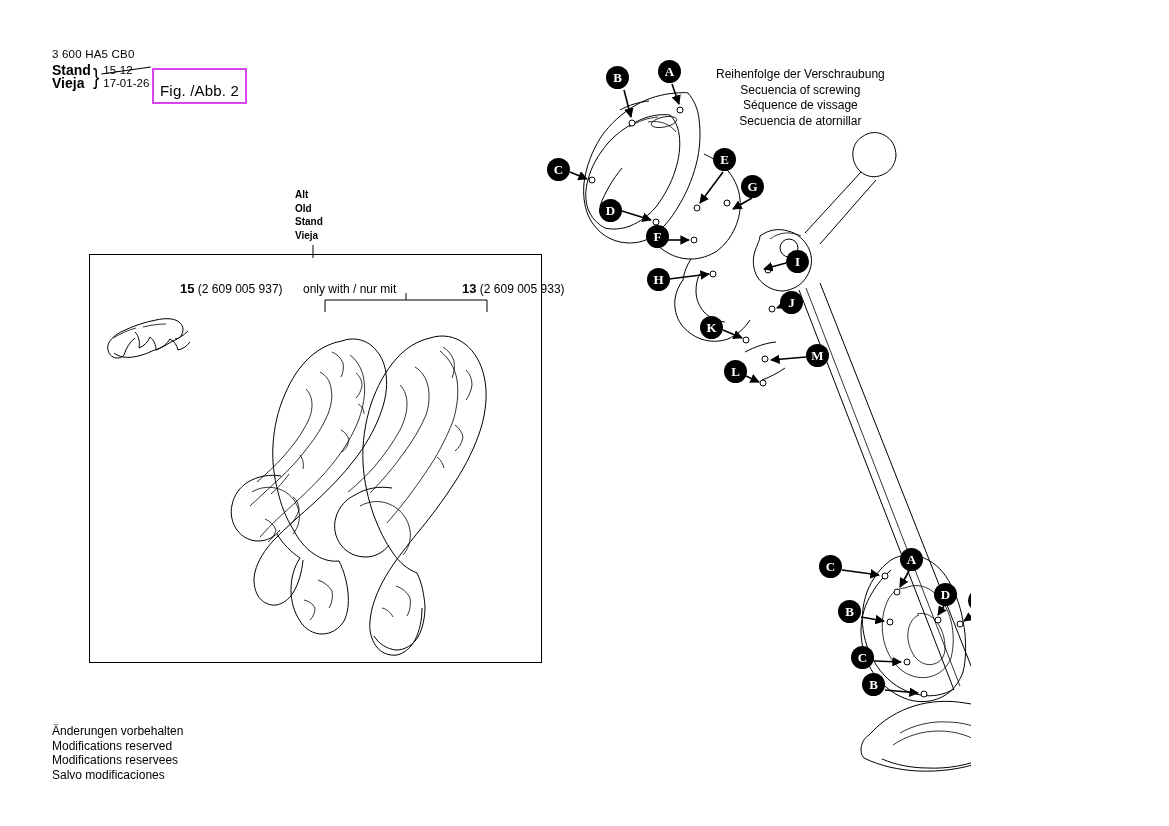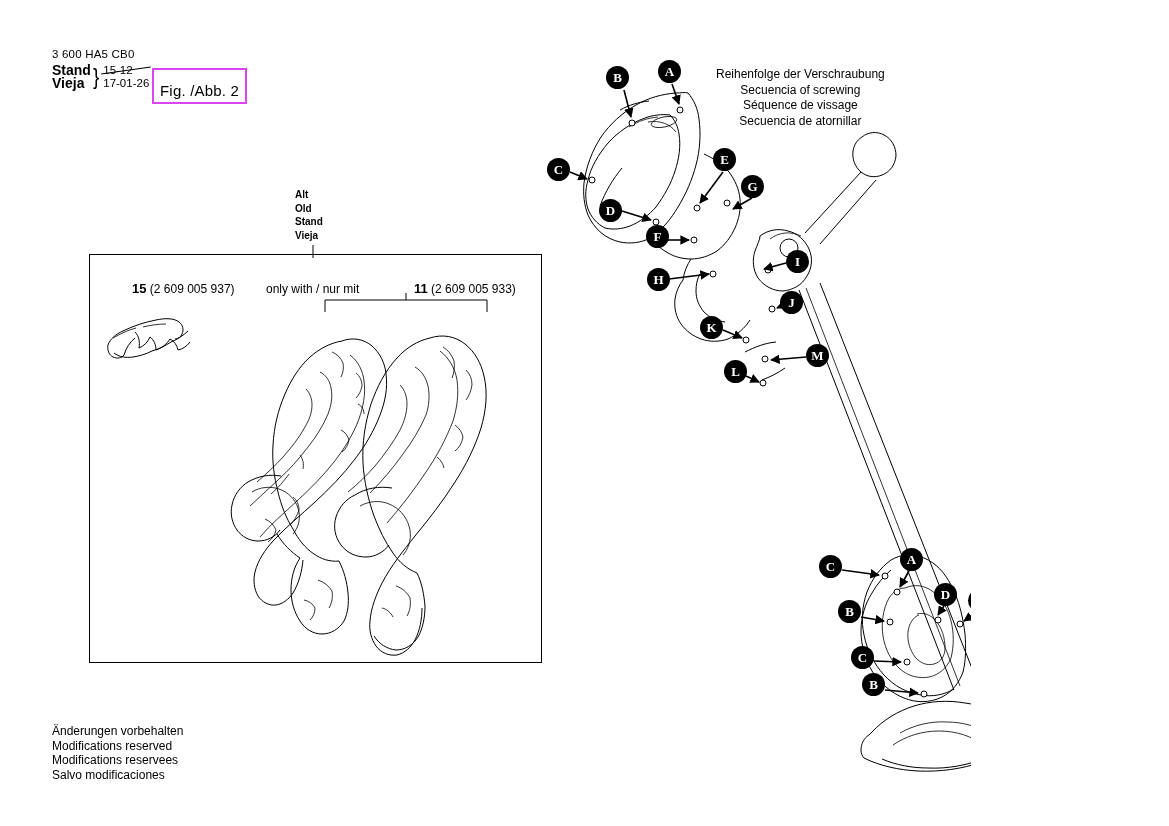--- a/index.html
+++ b/index.html
@@ -107,24 +107,25 @@
     top: 254px;
     width: 453px;
     height: 409px;
     border: 1px solid #000;
     box-sizing: border-box;
   }
   .inset-cap {
     position: absolute;
     font-size: 12px;
     white-space: nowrap;
+    margin-left: 48px;
   }
   .inset-cap b { font-size: 13px; }
   #cap-15 { left: 132px; top: 281px; }
-  #cap-onlywith { left: 266px; top: 282px; }
+  #cap-onlywith { left: 255px; top: 282px; }
   #cap-13 { left: 414px; top: 281px; }
 
   
   #footer {
     position: absolute;
     left: 52px;
     top: 724px;
     font-size: 12px;
     line-height: 14.5px;
   }
@@ -409,21 +410,21 @@
   </div>
 
   <div id="inset-box"></div>
 
   <div class="inset-cap" id="cap-15">
     <b>15</b>
     <span>(2 609 005 937)</span>
   </div>
   <div class="inset-cap" id="cap-onlywith">only with / nur mit</div>
   <div class="inset-cap" id="cap-13">
-    <b>11</b>
+    <b>13</b>
     <span>(2 609 005 933)</span>
   </div>
 
   <div id="footer">
     <div>Änderungen vorbehalten</div>
     <div>Modifications reserved</div>
     <div>Modifications reservees</div>
     <div>Salvo modificaciones</div>
   </div>
 

